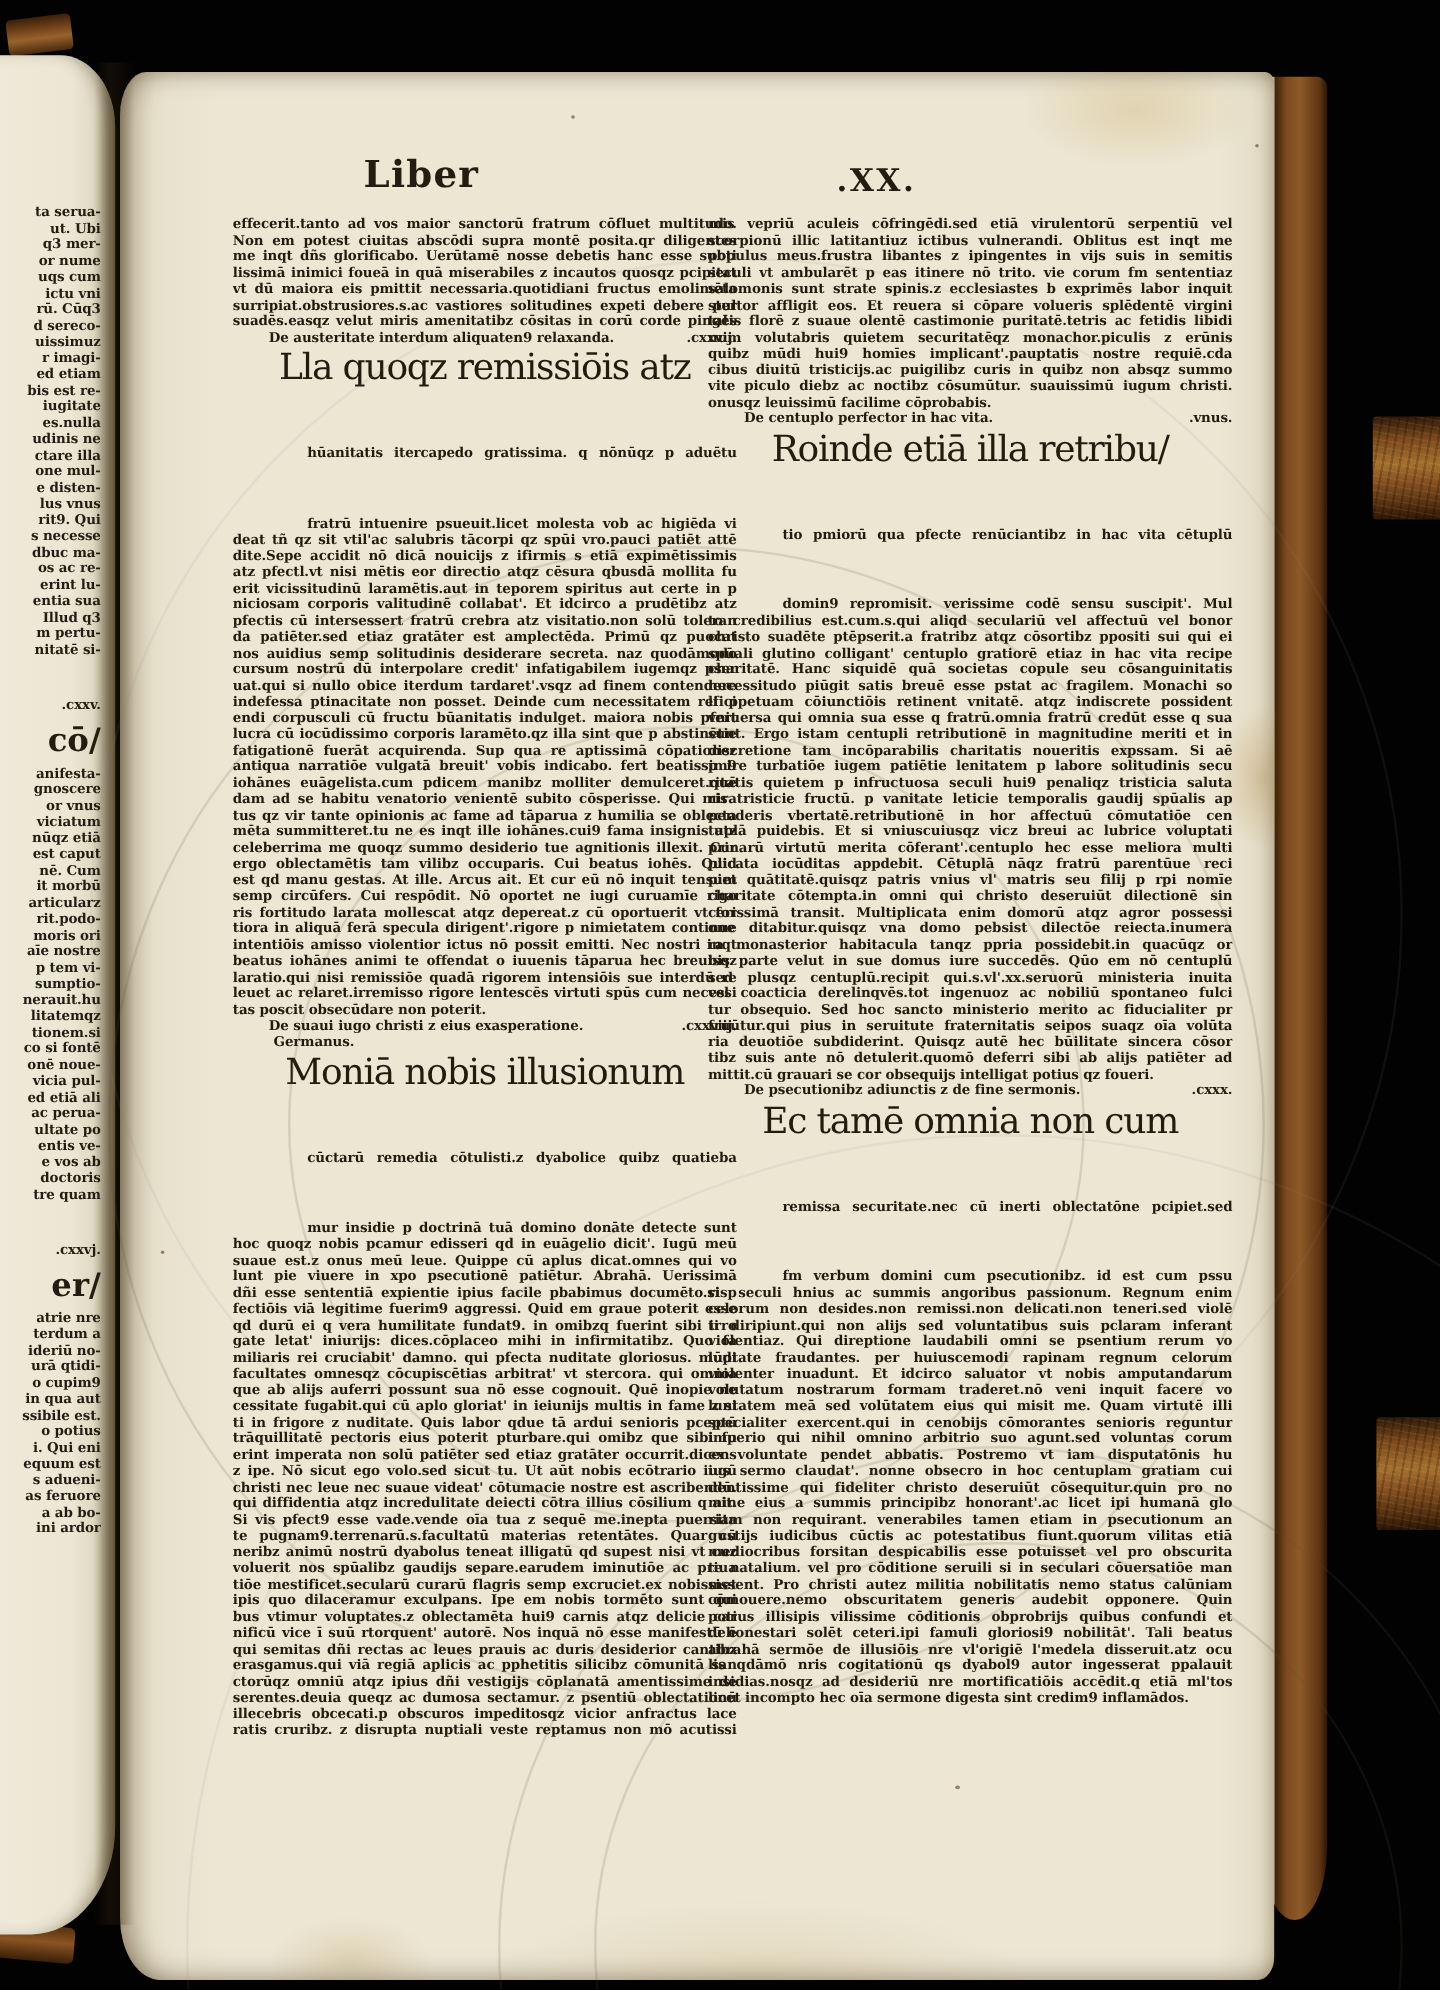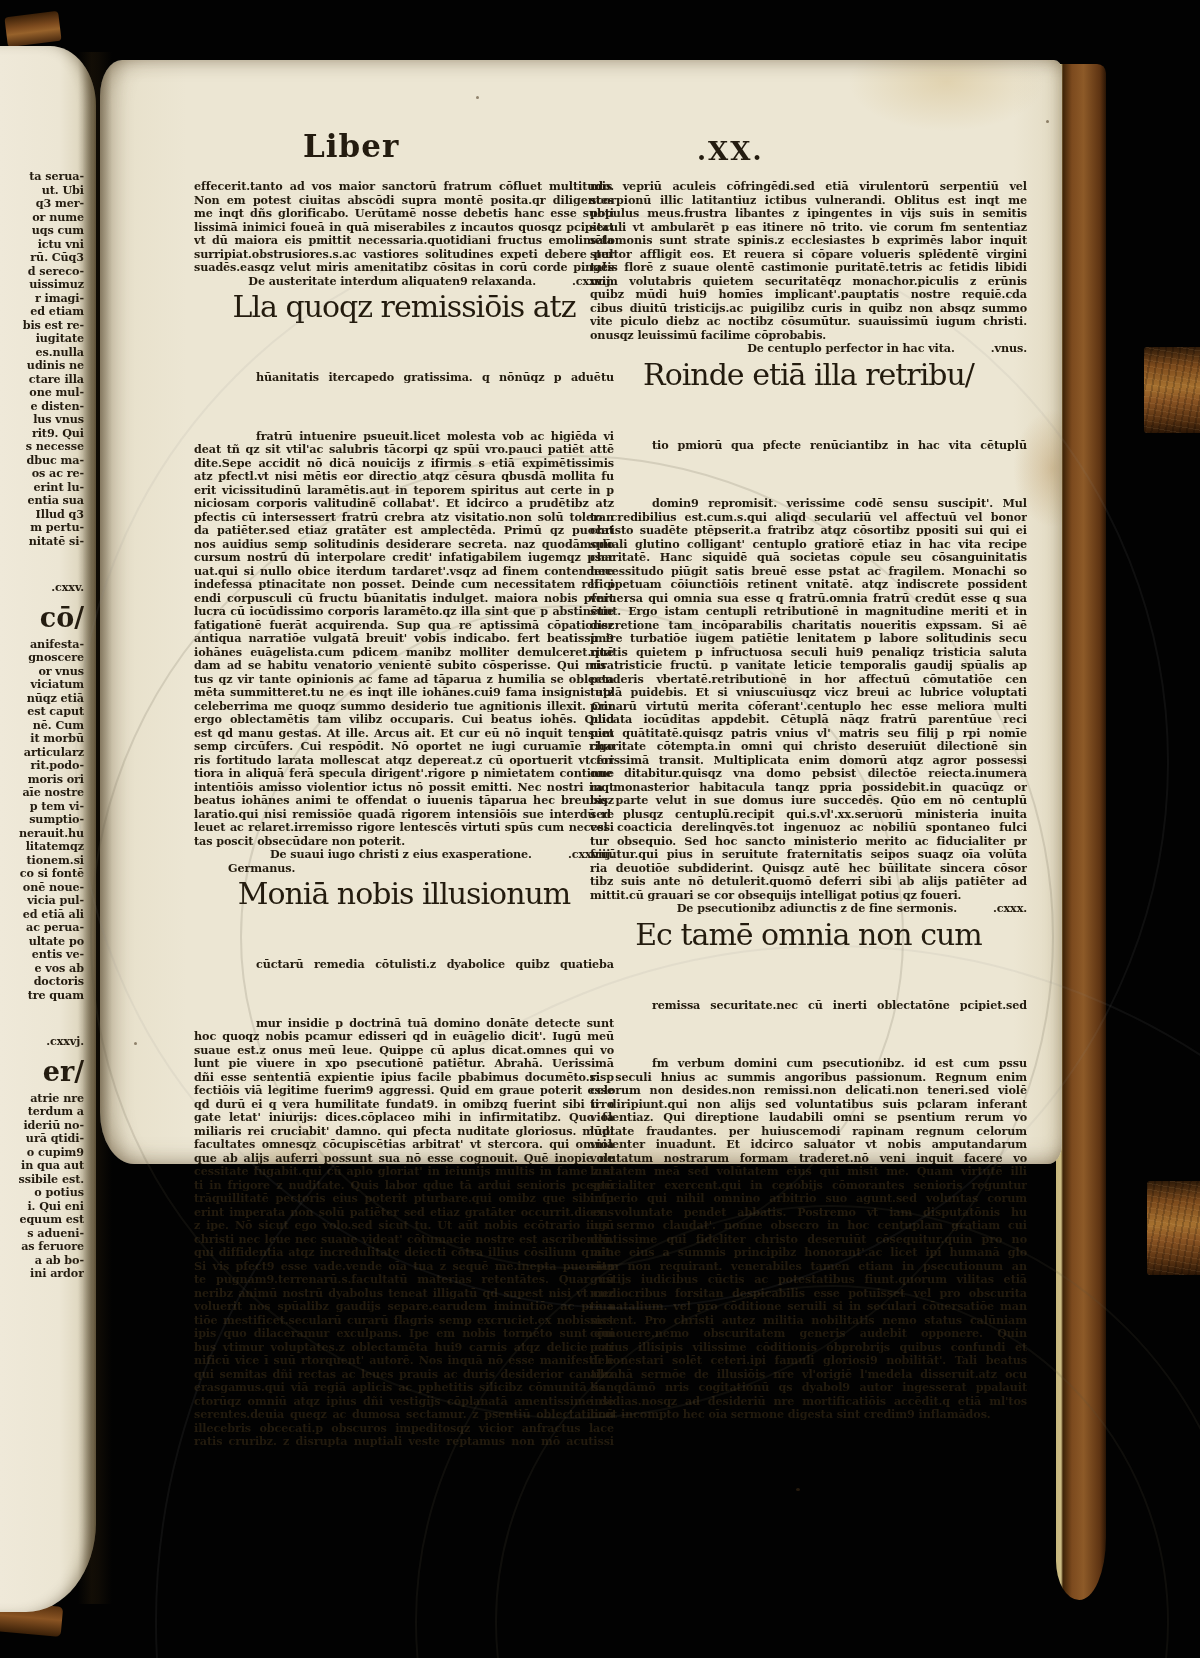--- a/index.html
+++ b/index.html
@@ -22,21 +22,21 @@
   .board-edge{position:absolute;left:1056px;top:64px;width:50px;height:1536px;z-index:1;
     background:linear-gradient(90deg,#c8b87d 0px,#cdbd85 5px,#3f2408 7px,#7c4a1e 32%,#8d5a28 55%,#5d3312 88%,#2a1505 100%);
     border-radius:4px 10px 30px 26px / 8px 10px 70px 44px;}
   .strap{position:absolute;z-index:1;border-radius:3px 0 0 3px;
     background:linear-gradient(180deg,#2f1b09 0%,#7c4a1c 22%,#a5702f 46%,#8a5423 62%,#5a3312 84%,#2c1706 100%);}
   .strap .grain{position:absolute;inset:0;border-radius:inherit;
     background:repeating-linear-gradient(100deg,rgba(0,0,0,.18) 0 2px,transparent 2px 7px),
                repeating-linear-gradient(10deg,rgba(255,220,160,.08) 0 1px,transparent 1px 6px);}
   .strap-1{left:1144px;top:347px;width:56px;height:86px;}
   .strap-2{left:1147px;top:1181px;width:53px;height:94px;}
-  .main-page{position:absolute;left:100px;top:60px;width:962px;height:1104px;z-index:3;
+  .main-page{position:absolute;left:100px;top:60px;width:962px;height:1590px;z-index:3;
     background:
       radial-gradient(140px 70px at 88% 2%,rgba(195,160,85,.28),transparent 70%),
       radial-gradient(60px 90px at 99% 37%,rgba(170,125,60,.30),transparent 65%),
       radial-gradient(300px 90px at 55% 100%,rgba(185,155,95,.20),transparent 75%),
       radial-gradient(90px 50px at 20% 99%,rgba(185,155,95,.25),transparent 75%),
       linear-gradient(90deg,#d9d1b8 0%,#e8e1cc 3%,#ece6d3 9%,#ece6d3 95%,#e2dac2 100%);
     border-radius:22px 8px 14px 34px / 36px 10px 20px 52px;
     box-shadow:inset 18px 0 26px -12px rgba(70,50,25,.45),inset -12px 0 16px -10px rgba(95,75,40,.35),
                inset 0 14px 20px -14px rgba(90,70,40,.35),inset 0 -16px 22px -14px rgba(90,70,40,.35);}
   
@@ -44,21 +44,21 @@
   .hdr-liber{left:203px;top:68px;font-size:31px;letter-spacing:1px;}
   .hdr-folio{left:597px;top:76px;font-size:26px;letter-spacing:2px;}
   .col{position:absolute;top:120px;color:#231b0e;}
   .col-left{left:94px;width:420px;}
   .col-right{left:490px;width:437px;}
   .ln{font-weight:700;font-size:11.2px;line-height:13.5px;height:13.5px;overflow:hidden;
       text-align:justify;text-align-last:justify;letter-spacing:-.1px;}
   .ln.e{text-align-last:left;}
   .ln.i{padding-left:62px;margin-top:45px;}
   .ln.s{padding-left:34px;text-align-last:left;}
-  .ln.c{display:flex;justify-content:flex-end;padding-left:30px;text-align-last:left;gap:36px;}
+  .ln.c{display:flex;justify-content:space-between;padding-left:30px;text-align-last:left;gap:36px;}
   .hd{font-weight:400;font-size:30px;line-height:37px;height:38px;text-align:center;
       letter-spacing:-1px;white-space:nowrap;overflow:hidden;}
   .prevcol .ln{text-align:right;text-align-last:right;}
   .prevcol .ln.n{margin:33px 0 9px;}
   .prevcol .bf{font-weight:700;font-size:27px;line-height:28px;text-align:right;margin:0 0 6px;}
   
   .wm{position:absolute;border-radius:50%;pointer-events:none;z-index:9;}
   .wm.page{border:2px solid rgba(85,78,64,.16);}
   .wm.dark{border:2px solid rgba(135,135,135,.10);}
   .speck{position:absolute;border-radius:50%;background:rgba(70,50,25,.55);z-index:8;}

